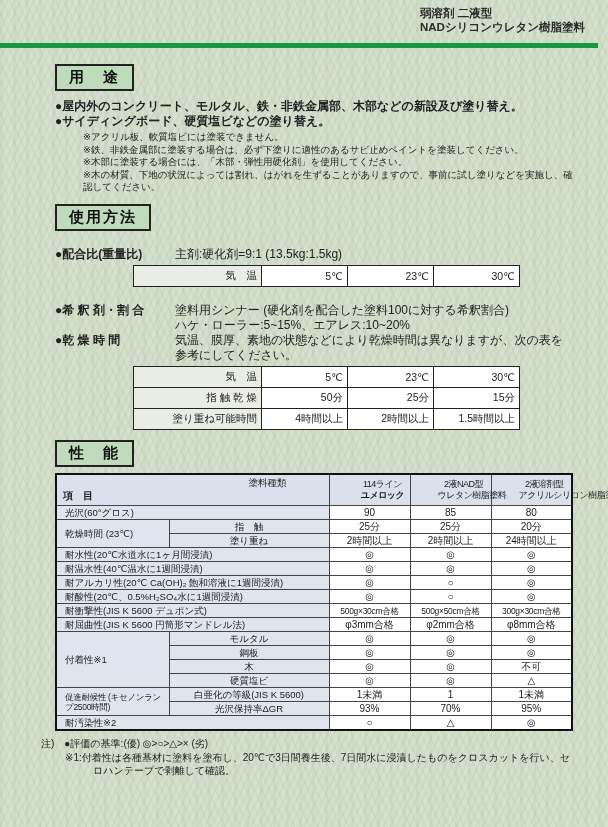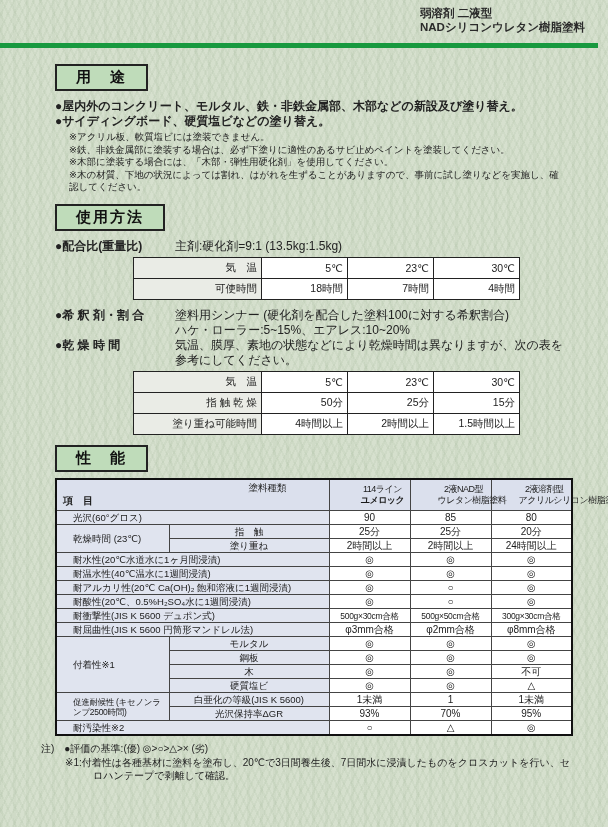--- a/index.html
+++ b/index.html
@@ -16,34 +16,34 @@
     overflow:hidden;
   }
   .brand{position:absolute;left:420px;top:6px;font-size:11.5px;font-weight:bold;line-height:14px;color:#2a2a2a;}
   .accent-bar{position:absolute;left:0;top:43px;width:598px;height:5px;background:#18993f;}
   .content{position:absolute;left:55px;top:60px;width:517px;}
 
   .sec-box{
     display:inline-block;
     border:2px solid #222;
     background:#bfdcba;
-    padding:2px 19px;
+    padding:2px 12px;
     font-size:15px;font-weight:bold;letter-spacing:2px;
     color:#111;
   }
   .sec-usage{margin-top:4px;}
   .sec-directions{margin-top:10px;}
   .sec-perf{margin-top:5px;}
 
   .bullet{font-size:12px;line-height:15px;font-weight:bold;color:#222;}
   .bullets{margin-top:8px;}
-  .unotes{margin:2px 0 0 14px;width:490px;}
+  .unotes{margin:2px 0 0 28px;width:490px;}
   .unote{font-size:9.5px;line-height:12.5px;color:#222;}
 
-  .spec-items{margin-top:8px;}
+  .spec-items{margin-top:16px;}
   .spec-item{display:flex;margin-top:1px;}
   .spec-label{flex:none;width:120px;font-size:12px;line-height:14.5px;font-weight:bold;color:#222;}
   .spec-text{flex:1;font-size:12px;line-height:14.5px;white-space:pre-line;color:#222;}
 
   table.mini{border-collapse:collapse;margin:4px 0 5px 78px;table-layout:fixed;}
   table.mini th,table.mini td{
     border:1px solid #222;height:18px;padding:1px 4px;
     font-size:10.5px;font-weight:normal;text-align:right;vertical-align:middle;background:#fff;
   }
   table.mini .lab{background:#eaece6;}
@@ -53,21 +53,21 @@
   table.perf{border-collapse:collapse;margin-top:6px;table-layout:fixed;width:517px;border:2px solid #111;}
   table.perf th,table.perf td{border:1px solid #444;vertical-align:middle;}
   table.perf thead th{height:28px;background:#dbe0ed;font-weight:normal;}
   .prod{font-size:9px;line-height:11px;white-space:nowrap;letter-spacing:-0.5px;text-align:center;padding-left:27px;}
   .prod .l2b{font-weight:bold;}
   .diag-cell{position:relative;background:#dbe0ed;
     background-image:linear-gradient(to bottom right, transparent calc(50% - 0.7px), #333 calc(50% - 0.7px), #333 calc(50% + 0.7px), transparent calc(50% + 0.7px));}
   .corner-top{position:absolute;top:2px;right:42px;font-size:9.5px;}
   .corner-bottom{position:absolute;bottom:2px;left:6px;font-size:10px;font-weight:bold;}
   table.perf td{height:13px;line-height:12px;font-size:10px;text-align:center;background:#fff;padding:0 2px;}
-  table.perf td.lbl{background:#e0e4ef;text-align:left;padding-left:16px;font-size:9.5px;white-space:nowrap;overflow:hidden;}
+  table.perf td.lbl{background:#e0e4ef;text-align:left;padding-left:8px;font-size:9.5px;white-space:nowrap;overflow:hidden;}
   table.perf td.sub{background:#e0e4ef;font-size:9.5px;}
   table.perf td.small{font-size:8.5px;letter-spacing:-0.3px;white-space:normal;line-height:10px;}
   table.perf col.pc0{width:113px;}
   table.perf col.pc1{width:160px;}
   table.perf col.pcv{width:81px;}
 
   .footnotes{margin:6px 0 0 -14px;font-size:10px;line-height:13px;color:#222;}
   .fn-note{margin-left:24px;padding-left:28px;text-indent:-28px;margin-top:1px;}
 </style>
 </head>
@@ -111,26 +111,20 @@
           <col class="cv">
           <col class="cv">
           <col class="cv">
         </colgroup>
       <tbody>
           <tr>
         <th class="lab">気　温</th>
         <th>5℃</th>
         <th>23℃</th>
         <th>30℃</th>
-      </tr>
-      <tr>
-        <td class="lab">可使時間</td>
-        <td>18時間</td>
-        <td>7時間</td>
-        <td>4時間</td>
       </tr>
     </tbody>
       </table>
 
     <div class="spec-items">
       <div class="spec-item">
         <span class="spec-label">●希 釈 剤・割 合</span>
         <div class="spec-text">塗料用シンナー (硬化剤を配合した塗料100に対する希釈割合)
 ハケ・ローラー:5~15%、エアレス:10~20%</div>
       </div>

